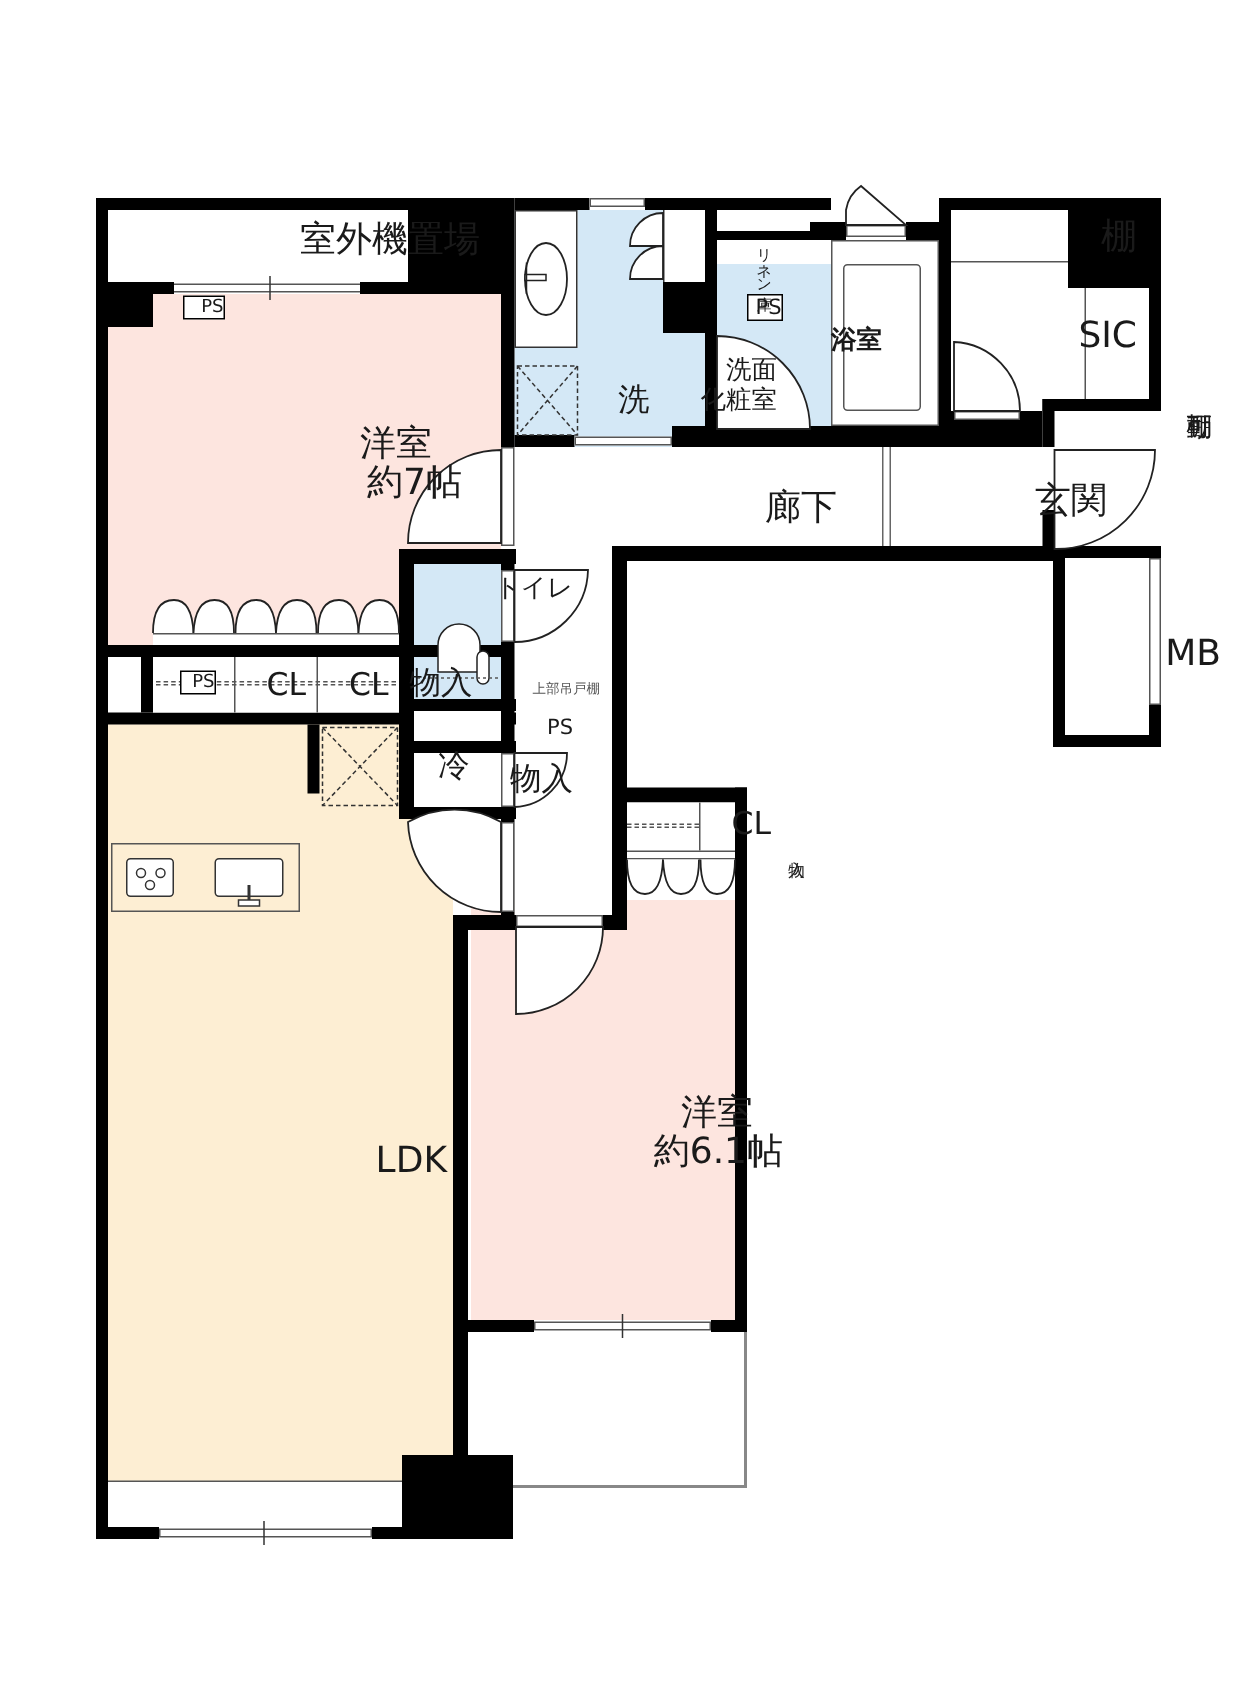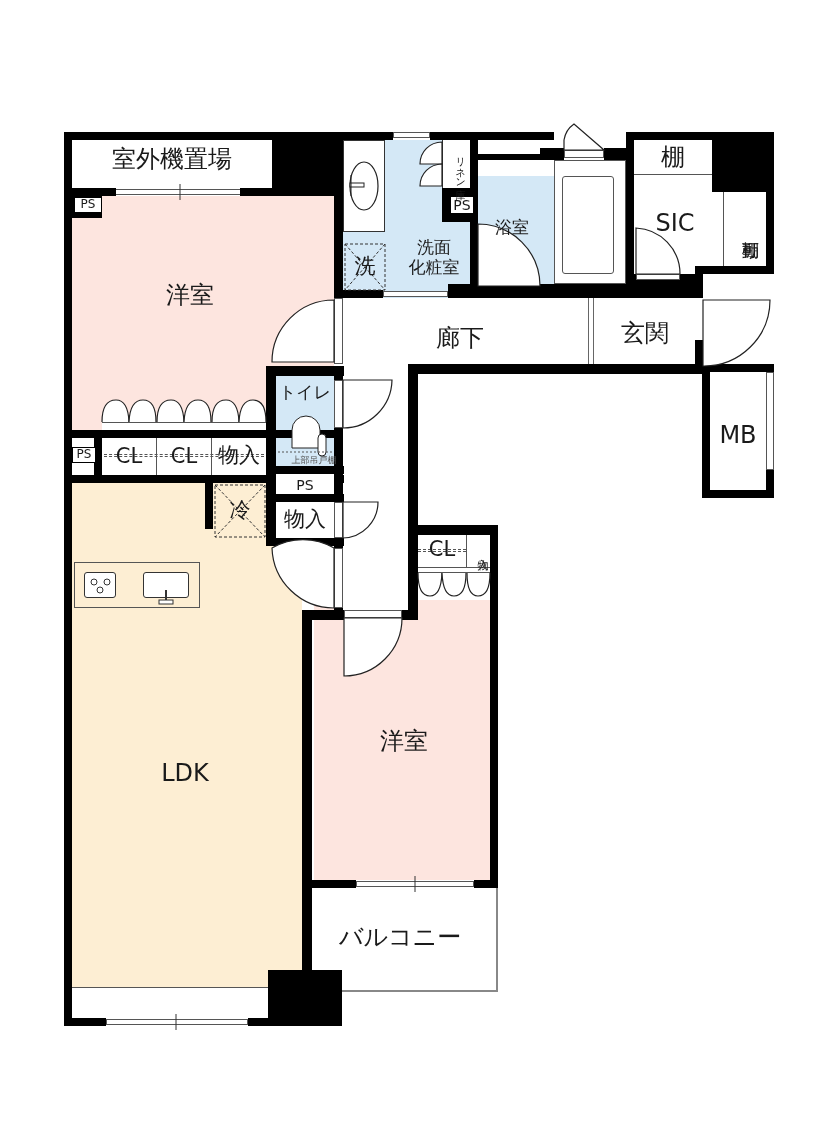--- a/index.html
+++ b/index.html
@@ -5,21 +5,21 @@
   html, body { margin:0; padding:0; background:#ffffff; }
   body { width:825px; height:1125px; position:relative; overflow:hidden;
          font-family: "DejaVu Sans", "Liberation Sans", sans-serif; color:#1a1a1a; }
   .plan { position:absolute; left:0; top:0; width:825px; height:1125px; }
   .abs { position:absolute; box-sizing:border-box; }
   .wall { background:#000; }
   .room-pink { background:#fde5df; }
   .room-cream { background:#fdeed3; }
   .room-blue { background:#d4e8f6; }
   .room-white { background:#fff; }
-  .label { position:absolute; text-align:center; line-height:1.15; white-space:pre-line; }
+  .label { position:absolute; text-align:right; line-height:1.15; white-space:pre-line;margin-left:48px; }
   .lbl-big { font-size:24px; }
   .lbl-med { font-size:21px; }
   .lbl-sm { font-size:17px; }
   .lbl-xs { font-size:12px; }
   .lbl-tiny { font-size:9px; color:#555; }
   .boxed { background:#fff; border:1px solid #000; }
   .vert { writing-mode:vertical-rl; text-orientation:upright; letter-spacing:-1px; }
   svg.overlay { position:absolute; left:0; top:0; pointer-events:none; }
 </style>
 </head>
@@ -214,51 +214,52 @@
 
     <line x1="180" y1="184" x2="180" y2="200" stroke="#333"></line>
     <line x1="415" y1="876" x2="415" y2="892" stroke="#333"></line>
     <line x1="176" y1="1014" x2="176" y2="1030" stroke="#333"></line>
   </svg>
 
   <div class="label lbl-big" style="left:72px;top:146px;width:200px;">室外機置場</div>
   <div class="label lbl-xs boxed" style="left:74px;top:197px;width:26px;">PS</div>
 
   <div class="label lbl-big" style="left:140px;top:282px;width:100px;">洋室</div>
+  <div class="label lbl-big" style="left:120px;top:308px;width:140px;">約7帖</div>
 
   <div class="label lbl-xs boxed" style="left:72px;top:447px;width:22px;">PS</div>
   <div class="label lbl-med" style="left:102px;top:444px;width:54px;">CL</div>
   <div class="label lbl-med" style="left:157px;top:444px;width:54px;">CL</div>
   <div class="label lbl-med" style="left:211px;top:443px;width:56px;">物入</div>
 
   <div class="label lbl-sm" style="left:276px;top:383px;width:58px;">トイレ</div>
   <div class="label lbl-tiny" style="left:276px;top:455px;width:76px;">上部吊戸棚</div>
   <div class="label lbl-xs" style="left:276px;top:477px;width:58px;font-size:14px;">PS</div>
   <div class="label lbl-med" style="left:276px;top:507px;width:58px;">物入</div>
 
   <div class="label lbl-med" style="left:215px;top:498px;width:50px;">冷</div>
   <div class="label lbl-med" style="left:345px;top:254px;width:40px;">洗</div>
 
   <div class="label lbl-sm" style="left:398px;top:238px;width:72px;">洗面
 化粧室</div>
   <div class="label lbl-xs boxed" style="left:450px;top:196px;width:22px;font-size:14px;">PS</div>
   <div class="label lbl-xs vert" style="left:448px;top:142px;width:18px;height:46px;font-size:10px;">リネン庫</div>
 
-  <div class="label lbl-sm" style="left:484px;top:218px;width:56px;">浴室</div>
+  <div class="label lbl-sm" style="left:484px;top:218px;width:56px;font-weight:bold;">浴室</div>
 
   <div class="label lbl-big" style="left:636px;top:144px;width:74px;">棚</div>
   <div class="label lbl-big" style="left:640px;top:210px;width:70px;">SIC</div>
   <div class="label lbl-sm vert" style="left:730px;top:196px;width:30px;height:68px;">可動棚</div>
 
   <div class="label lbl-big" style="left:410px;top:325px;width:100px;">廊下</div>
   <div class="label lbl-big" style="left:600px;top:320px;width:90px;">玄関</div>
   <div class="label lbl-big" style="left:710px;top:422px;width:56px;">MB</div>
 
   <div class="label lbl-med" style="left:418px;top:537px;width:48px;">CL</div>
   <div class="label lbl-tiny vert" style="left:470px;top:536px;width:18px;height:30px;font-size:11px;color:#222;">物入</div>
 
   <div class="label lbl-big" style="left:354px;top:728px;width:100px;">洋室</div>
+  <div class="label lbl-big" style="left:334px;top:754px;width:140px;">約6.1帖</div>
 
   <div class="label lbl-big" style="left:120px;top:760px;width:130px;">LDK</div>
 
-  <div class="label lbl-big" style="left:320px;top:924px;width:160px;">バルコニー</div>
 
 </div>
 
 </body></html>

